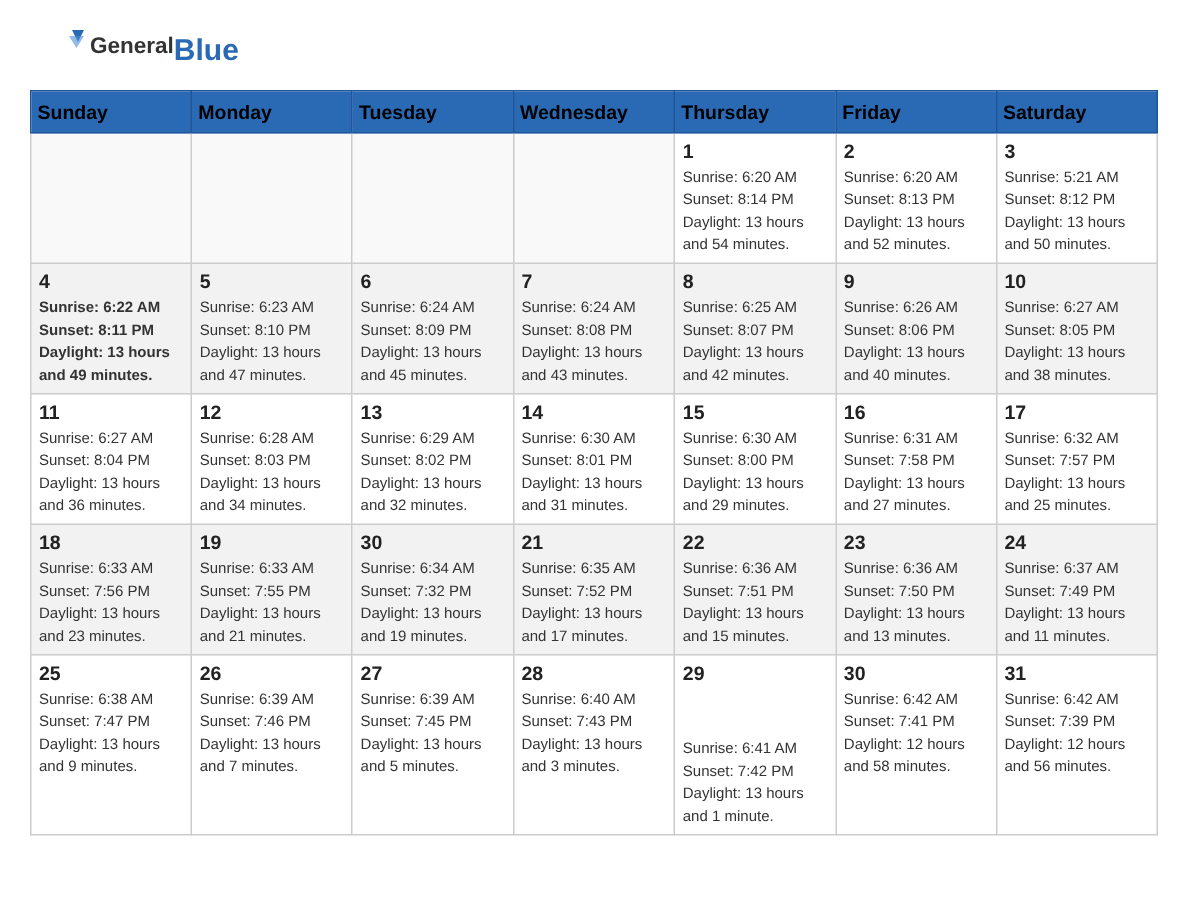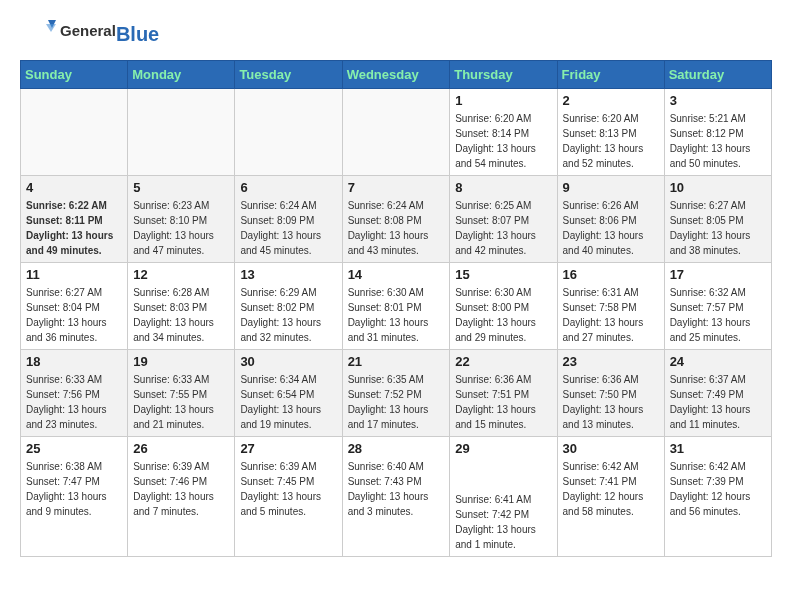--- a/index.html
+++ b/index.html
@@ -49,21 +49,21 @@
       font-size: 16px;
       color: #444;
     }
     .calendar {
       width: 100%;
       border-collapse: collapse;
       border: 1px solid #ccc;
     }
     .calendar th {
       background: #2a6ab5;
-      color: #86efac;
+      color: #000000;
       font-size: 13px;
       font-weight: bold;
       padding: 6px 4px;
       text-align: left;
       border: 1px solid #1f559a;
     }
     .calendar td {
       border: 1px solid #ccc;
       vertical-align: top;
       padding: 4px 5px;
@@ -264,21 +264,21 @@
         <td>
           <div class="day-number">19</div>
           <div class="day-info" style="white-space: pre-line;">Sunrise: 6:33 AM
 Sunset: 7:55 PM
 Daylight: 13 hours
 and 21 minutes.</div>
         </td>
         <td>
           <div class="day-number">30</div>
           <div class="day-info" style="white-space: pre-line;">Sunrise: 6:34 AM
-Sunset: 6:54 PM
+Sunset: 7:32 PM
 Daylight: 13 hours
 and 19 minutes.</div>
         </td>
         <td>
           <div class="day-number">21</div>
           <div class="day-info" style="white-space: pre-line;">Sunrise: 6:35 AM
 Sunset: 7:52 PM
 Daylight: 13 hours
 and 17 minutes.</div>
         </td>

